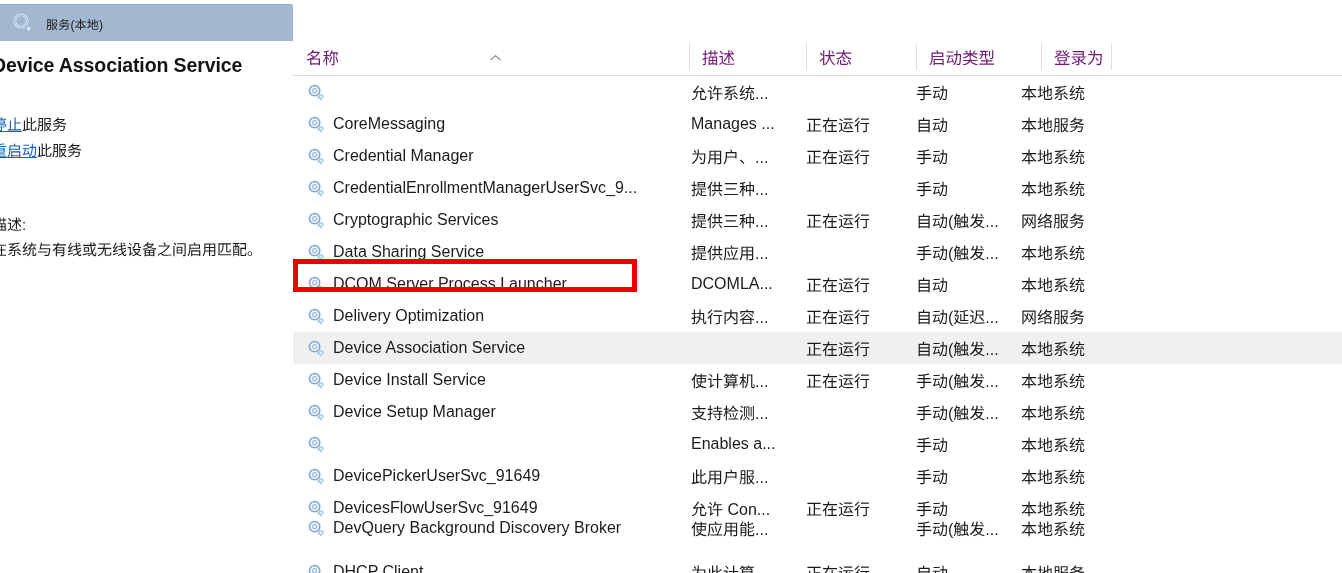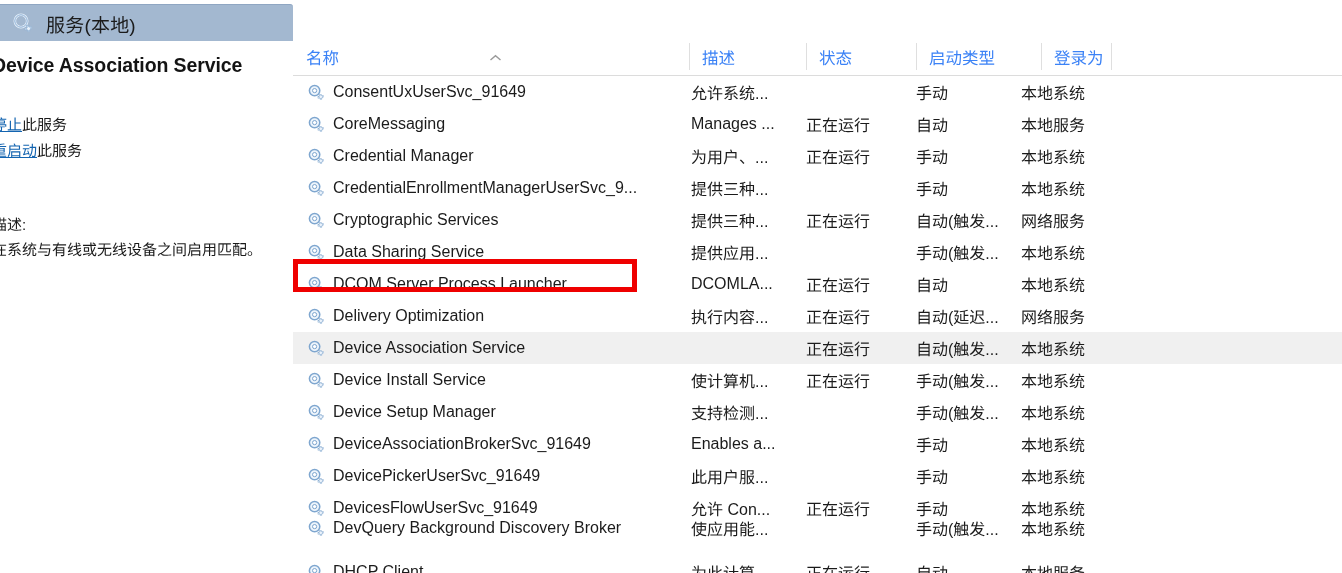--- a/index.html
+++ b/index.html
@@ -39,21 +39,21 @@
     border-top-right-radius: 3px;
   }
   .header-band .band-icon {
     margin-left: 12px;
     margin-right: 12px;
     width: 22px;
     height: 22px;
     flex: none;
   }
   .header-band .band-title {
-    font-size: 19px;
+    font-size: 12px;
     color: #1b1b1b;
     letter-spacing: 0.2px;
   }
 
   
   .band-shadow {
     position: absolute;
     left: 0; top: 41px;
     width: 288px;
     height: 2px;
@@ -141,21 +141,21 @@
     border-bottom: 1px solid #dcdcdc;
     box-sizing: border-box;
   }
   .col-head .cell {
     position: absolute;
     top: 0;
     height: 37px;
     display: flex;
     align-items: center;
     font-size: 16.5px;
-    color: #3b82f6;
+    color: #701a75;
     box-sizing: border-box;
     padding-left: 13px;
   }
   .col-head .cell.div::before {
     content: "";
     position: absolute;
     left: 0;
     top: 5px;
     bottom: 5px;
     width: 1px;
@@ -296,21 +296,20 @@
   <circle cx="7.6" cy="7.6" r="5.2" fill="#eef5fc" stroke="#7ea6cf" stroke-width="1.5"></circle>
   <circle cx="7.6" cy="7.6" r="2.1" fill="#ffffff" stroke="#7ea6cf" stroke-width="1"></circle>
   <g fill="#cfe0f1" stroke="#8fb0d2" stroke-width="0.4">
     <rect x="12.1" y="11.4" width="2.1" height="2.1"></rect>
     <rect x="14.6" y="12.4" width="1.9" height="1.9"></rect>
     <rect x="13.0" y="14.7" width="1.9" height="1.9"></rect>
     <rect x="10.9" y="13.6" width="1.7" height="1.7"></rect>
   </g>
   <circle cx="13.8" cy="13.8" r="1.8" fill="#eaf2fb" stroke="#8fb0d2" stroke-width="0.6"></circle>
 </svg></span>
-            <span>ConsentUxUserSvc_91649</span>
           </div>
           <div class="cell c-desc">允许系统...</div>
           <div class="cell c-stat"></div>
           <div class="cell c-start">手动</div>
           <div class="cell c-logon">本地系统</div>
         </div>
         <div class="row" style="top: 32px;">
           <div class="cell c-name">
             <span class="svc-ico">
 <svg viewBox="0 0 19 19" width="19" height="19" aria-hidden="true">
@@ -526,21 +525,20 @@
   <circle cx="7.6" cy="7.6" r="5.2" fill="#eef5fc" stroke="#7ea6cf" stroke-width="1.5"></circle>
   <circle cx="7.6" cy="7.6" r="2.1" fill="#ffffff" stroke="#7ea6cf" stroke-width="1"></circle>
   <g fill="#cfe0f1" stroke="#8fb0d2" stroke-width="0.4">
     <rect x="12.1" y="11.4" width="2.1" height="2.1"></rect>
     <rect x="14.6" y="12.4" width="1.9" height="1.9"></rect>
     <rect x="13.0" y="14.7" width="1.9" height="1.9"></rect>
     <rect x="10.9" y="13.6" width="1.7" height="1.7"></rect>
   </g>
   <circle cx="13.8" cy="13.8" r="1.8" fill="#eaf2fb" stroke="#8fb0d2" stroke-width="0.6"></circle>
 </svg></span>
-            <span>DeviceAssociationBrokerSvc_91649</span>
           </div>
           <div class="cell c-desc">Enables a...</div>
           <div class="cell c-stat"></div>
           <div class="cell c-start">手动</div>
           <div class="cell c-logon">本地系统</div>
         </div>
         <div class="row" style="top: 384px;">
           <div class="cell c-name">
             <span class="svc-ico">
 <svg viewBox="0 0 19 19" width="19" height="19" aria-hidden="true">

